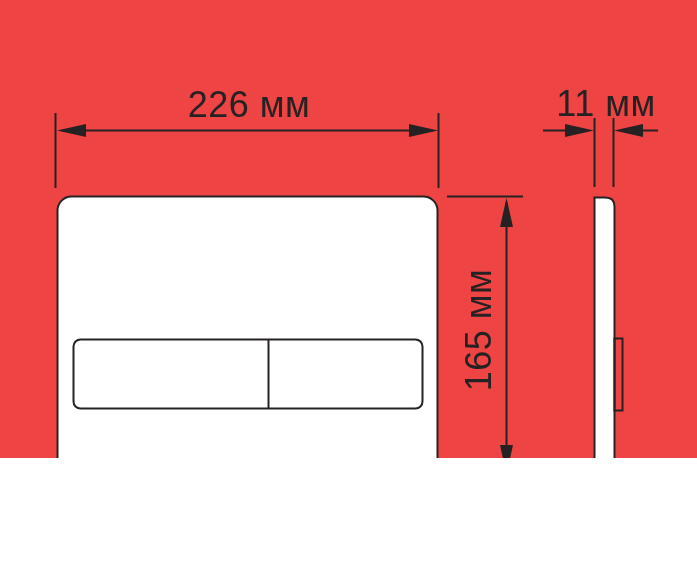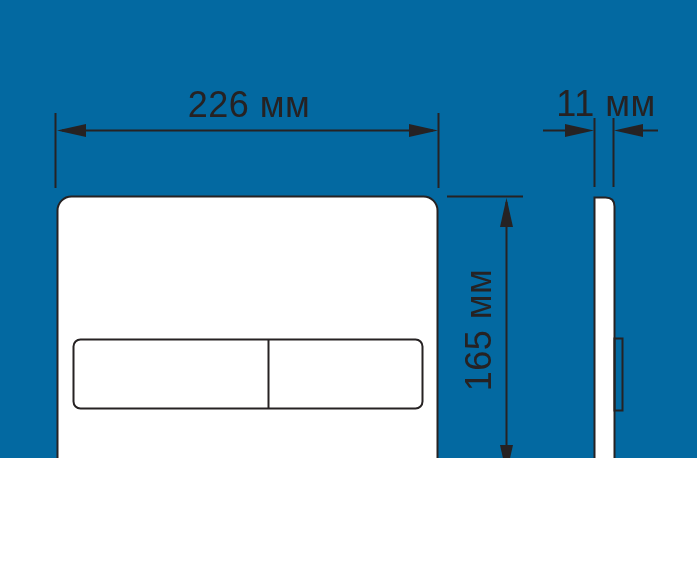--- a/index.html
+++ b/index.html
@@ -4,21 +4,21 @@
 <style>
   html, body {
     margin: 0;
     padding: 0;
     background: #ffffff;
   }
   .canvas {
     position: relative;
     width: 697px;
     height: 458px;
-    background: #0369a1;
+    background: #ef4444;
     overflow: hidden;
   }
   svg {
     display: block;
   }
   .dim-label {
     font-family: "Liberation Sans", sans-serif;
     font-size: 36px;
     font-weight: 400;
     letter-spacing: 0.5px;

